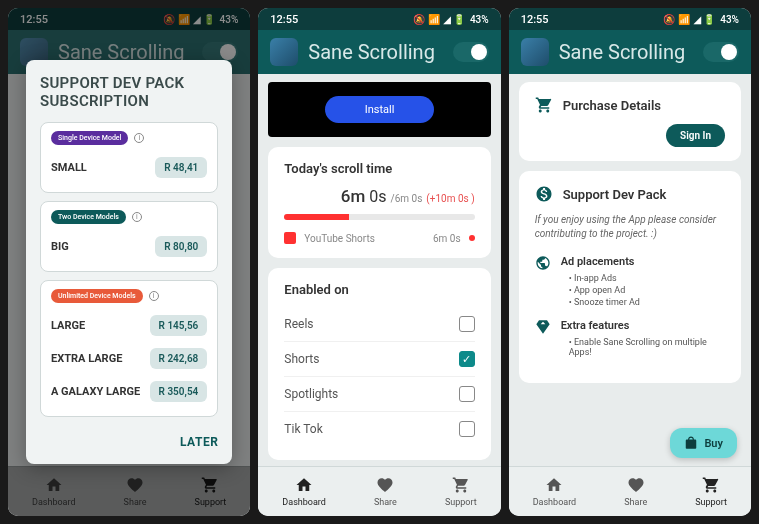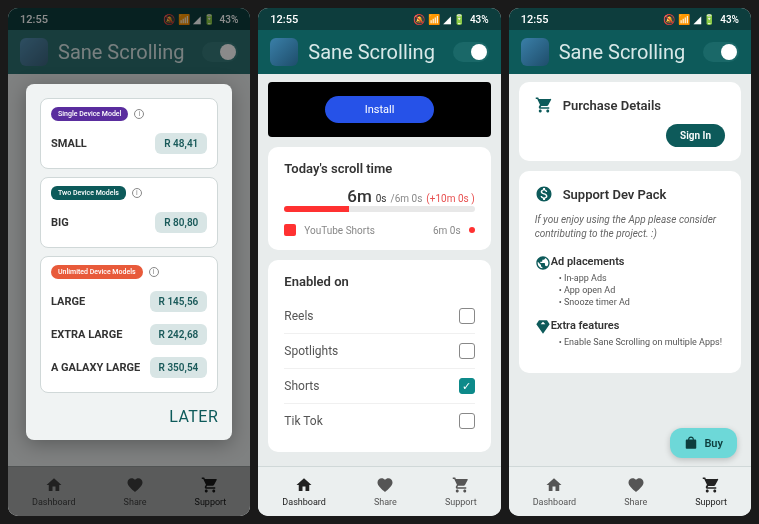--- a/index.html
+++ b/index.html
@@ -22,46 +22,46 @@
 .dialog{background:#f0f3f3;border-radius:8px;width:100%;padding:14px;box-shadow:0 4px 20px rgba(0,0,0,0.3);max-height:96%;display:flex;flex-direction:column}
 .dialog-title{font-size:15px;font-weight:600;color:#3a4a4a;margin-bottom:12px;letter-spacing:0.3px}
 .tier-card{background:#fff;border:1px solid #d0d8d8;border-radius:8px;padding:8px 10px;margin-bottom:8px}
 .tier-badge-row{display:flex;align-items:center;gap:6px;margin-bottom:6px}
 .tier-badge{font-size:7px;color:#fff;padding:3px 7px;border-radius:8px;font-weight:500}
 .info-icon{width:10px;height:10px;border:1px solid #888;border-radius:50%;display:inline-flex;align-items:center;justify-content:center;font-size:7px;color:#888}
 .tier-row{display:flex;justify-content:space-between;align-items:center;padding:6px 0}
 .tier-name{font-size:11px;font-weight:700;color:#333}
 .tier-price{background:#d8e5e5;border-radius:6px;padding:5px 9px;font-size:10px;font-weight:600;color:#1a5a5a}
 .dialog-footer{text-align:right;padding-top:6px}
-.later-btn{color:#0d5a5a;font-weight:400;font-size:16px;background:none;border:none;cursor:pointer;letter-spacing:0.5px}
+.later-btn{color:#0d5a5a;font-weight:700;font-size:12px;background:none;border:none;cursor:pointer;letter-spacing:0.5px}
 
 .dark-card{background:#000;border-radius:4px;padding:14px;margin-bottom:10px;text-align:center}
 .install-btn{background:#2652e8;color:#fff;border:none;border-radius:16px;padding:7px 40px;font-size:11px;cursor:pointer}
 .card{background:#fff;border-radius:10px;padding:14px 16px;margin-bottom:10px}
 .card-title{font-size:13px;font-weight:600;color:#333;margin-bottom:10px}
-.scroll-time{display:flex;justify-content:flex-end;align-items:baseline;gap:4px;font-size:10px;color:#888}
+.scroll-time{display:flex;justify-content:flex-end;align-items:baseline;gap:4px;margin-bottom:8px;font-size:10px;color:#888}
 .scroll-time .big{font-size:17px;color:#333;font-weight:500}
-.scroll-time .med{font-size:10px;color:#333}
+.scroll-time .med{font-size:16px;color:#333}
 .scroll-time .delta{color:#e85050}
 .progress-bar{height:6px;background:#e8e8e8;border-radius:3px;overflow:hidden;margin-bottom:12px}
 .progress-fill{height:100%;background:#ff3131;width:34%}
 .platform-row{display:flex;align-items:center;gap:8px;font-size:10px;color:#888}
 .red-box{width:12px;height:12px;background:#ff3131;border-radius:2px}
 .platform-row .time{margin-left:auto}
 .red-dot{width:6px;height:6px;background:#ff3131;border-radius:50%}
 .enable-row{display:flex;justify-content:space-between;align-items:center;padding:9px 0;font-size:12px;color:#555;border-bottom:1px solid #f0f0f0}
 .enable-row:last-child{border-bottom:none}
 .checkbox{width:16px;height:16px;border:1.5px solid #888;border-radius:3px;display:flex;align-items:center;justify-content:center}
 .checkbox.checked{background:#0d8a8a;border-color:#0d8a8a;color:#fff;font-size:11px}
 
 .card-header{display:flex;align-items:center;gap:10px;margin-bottom:10px}
 .card-header svg{width:18px;height:18px;color:#0d5a5a}
 .signin-btn{background:#0d5a5a;color:#fff;border:none;border-radius:14px;padding:6px 14px;font-size:10px;font-weight:600;cursor:pointer;float:right}
 .support-text{font-size:10px;color:#666;font-style:italic;margin:4px 0 14px 0;line-height:1.4}
-.feature-section{display:flex;margin-bottom:10px}
+.feature-section{display:flex;gap:10px;margin-bottom:10px}
 .feature-section svg{width:16px;height:16px;color:#0d5a5a;flex-shrink:0}
 .feature-title{font-size:11px;font-weight:600;color:#333;margin-bottom:5px}
 .feature-list{list-style:none;padding-left:8px}
 .feature-list li{font-size:9px;color:#555;margin-bottom:2px}
 .feature-list li::before{content:"• ";color:#555}
 .buy-btn{position:absolute;bottom:58px;right:14px;background:#6dd8d8;border:none;border-radius:12px;padding:8px 14px;font-size:11px;font-weight:600;color:#0d3d3d;cursor:pointer;display:flex;align-items:center;gap:6px;box-shadow:0 2px 6px rgba(0,0,0,0.2)}
 .dim .app-header{opacity:0.85}
 .dim .content,.dim .bottom-nav{filter:brightness(0.7)}
 </style>
 </head>
@@ -95,34 +95,35 @@
       </div>
     <div class="nav-item active">
         <span class="nav-icon"><svg viewBox="0 0 24 24" fill="currentColor">
             <path d="M7 18c-1.1 0-1.99.9-1.99 2S5.9 22 7 22s2-.9 2-2-.9-2-2-2zM1 2v2h2l3.6 7.59-1.35 2.45c-.16.28-.25.61-.25.96 0 1.1.9 2 2 2h12v-2H7.42c-.14 0-.25-.11-.25-.25l.03-.12.9-1.63h7.45c.75 0 1.41-.41 1.75-1.03l3.58-6.49A1 1 0 0 0 20 4H5.21l-.94-2H1zm16 16c-1.1 0-1.99.9-1.99 2s.89 2 1.99 2 2-.9 2-2-.9-2-2-2z"></path>
           </svg></span>
         <span>Support</span>
       </div>
   </div>
   <div class="overlay">
     <div class="dialog">
+      <div class="dialog-title">SUPPORT DEV PACK SUBSCRIPTION</div>
       <div id="tier-groups">
           <div class="tier-card">
             <div class="tier-badge-row">
               <span class="tier-badge" style="background: rgb(90, 45, 158);">Single Device Model</span>
               <span class="info-icon">i</span>
             </div>
             <div class="tier-row">
               <span class="tier-name">SMALL</span>
               <span class="tier-price">R 48,41</span>
             </div>
           </div>
           <div class="tier-card">
             <div class="tier-badge-row">
-              <span class="tier-badge" style="background: rgb(13, 90, 90); border-radius: 6px;">Two Device Models</span>
+              <span class="tier-badge" style="background: rgb(13, 90, 90);">Two Device Models</span>
               <span class="info-icon">i</span>
             </div>
             <div class="tier-row">
               <span class="tier-name">BIG</span>
               <span class="tier-price">R 80,80</span>
             </div>
           </div>
           <div class="tier-card">
             <div class="tier-badge-row">
               <span class="tier-badge" style="background: rgb(232, 90, 58);">Unlimited Device Models</span>
@@ -184,26 +185,26 @@
       </div>
     </div>
     <div class="card">
       <div class="card-title">Enabled on</div>
       <div id="enable-list">
           <div class="enable-row">
             <span>Reels</span>
             <span class="checkbox"></span>
           </div>
           <div class="enable-row">
+            <span>Shorts</span>
+            <span class="checkbox checked">✓</span>
+          </div>
+          <div class="enable-row">
             <span>Spotlights</span>
             <span class="checkbox"></span>
-          </div>
-          <div class="enable-row">
-            <span>Shorts</span>
-            <span class="checkbox checked">✓</span>
           </div>
           <div class="enable-row">
             <span>Tik Tok</span>
             <span class="checkbox"></span>
           </div>
         </div>
     </div>
   </div>
   <div class="bottom-nav">
     <div class="nav-item active">

